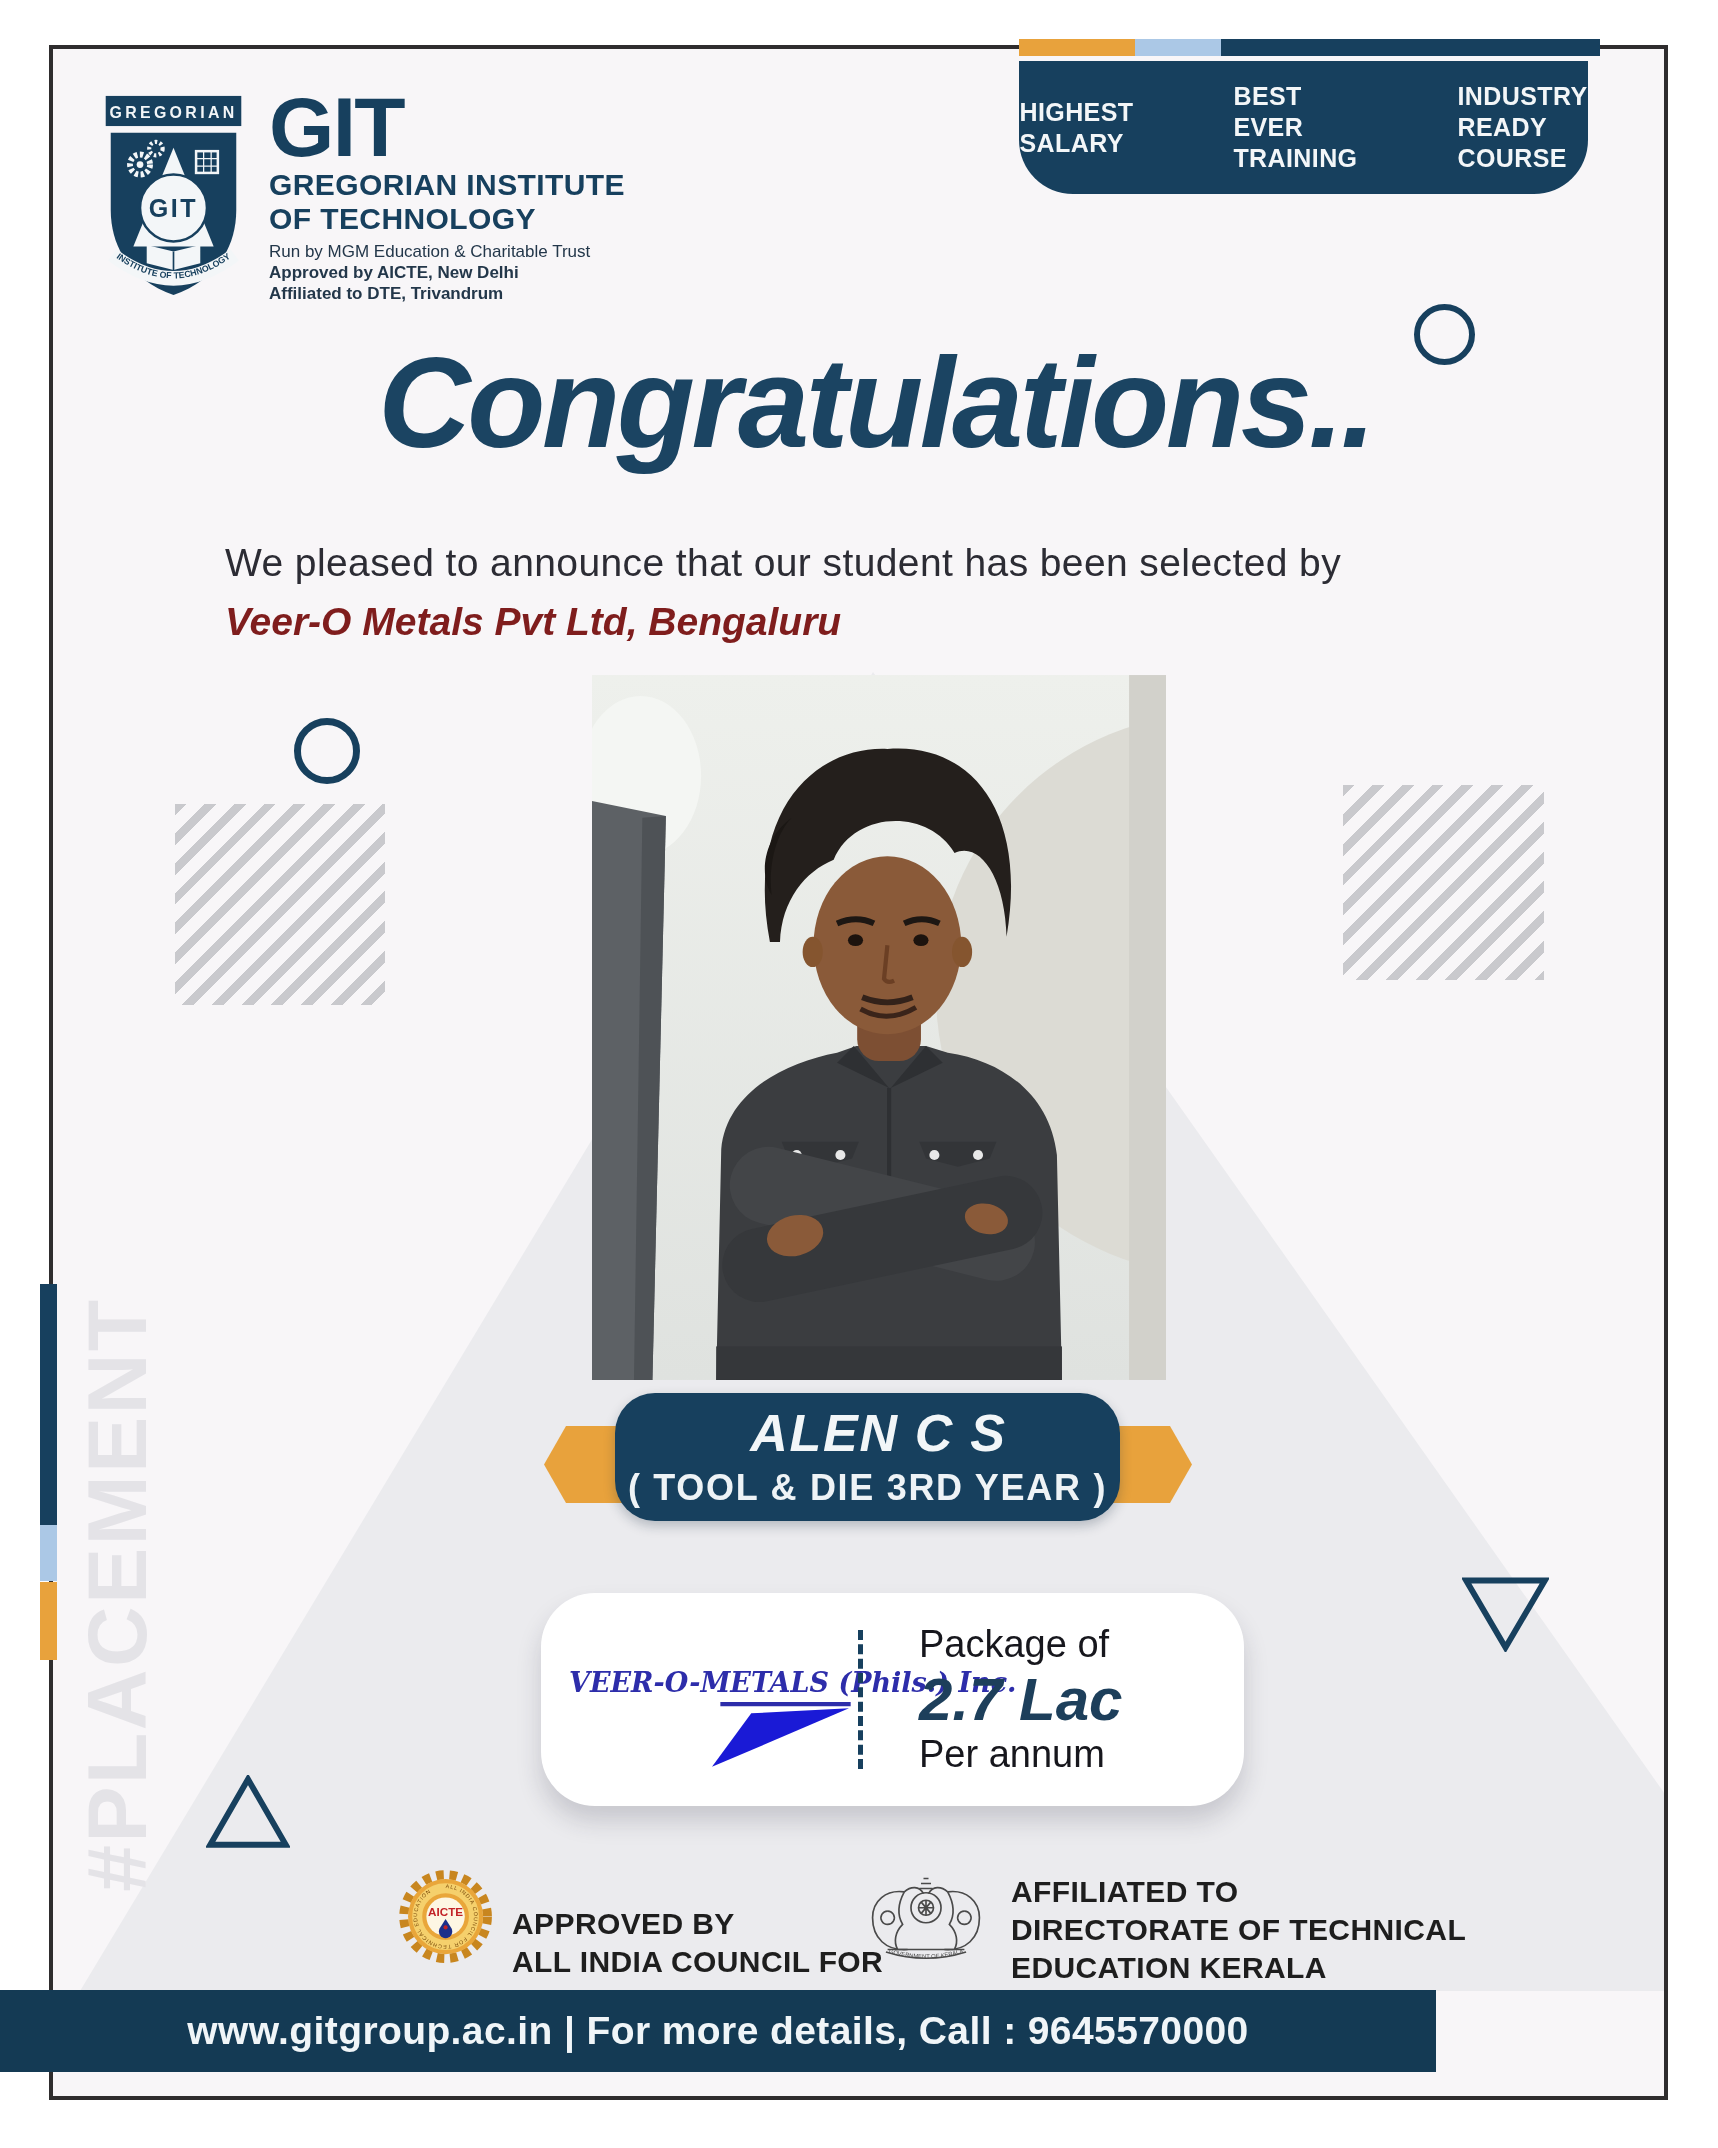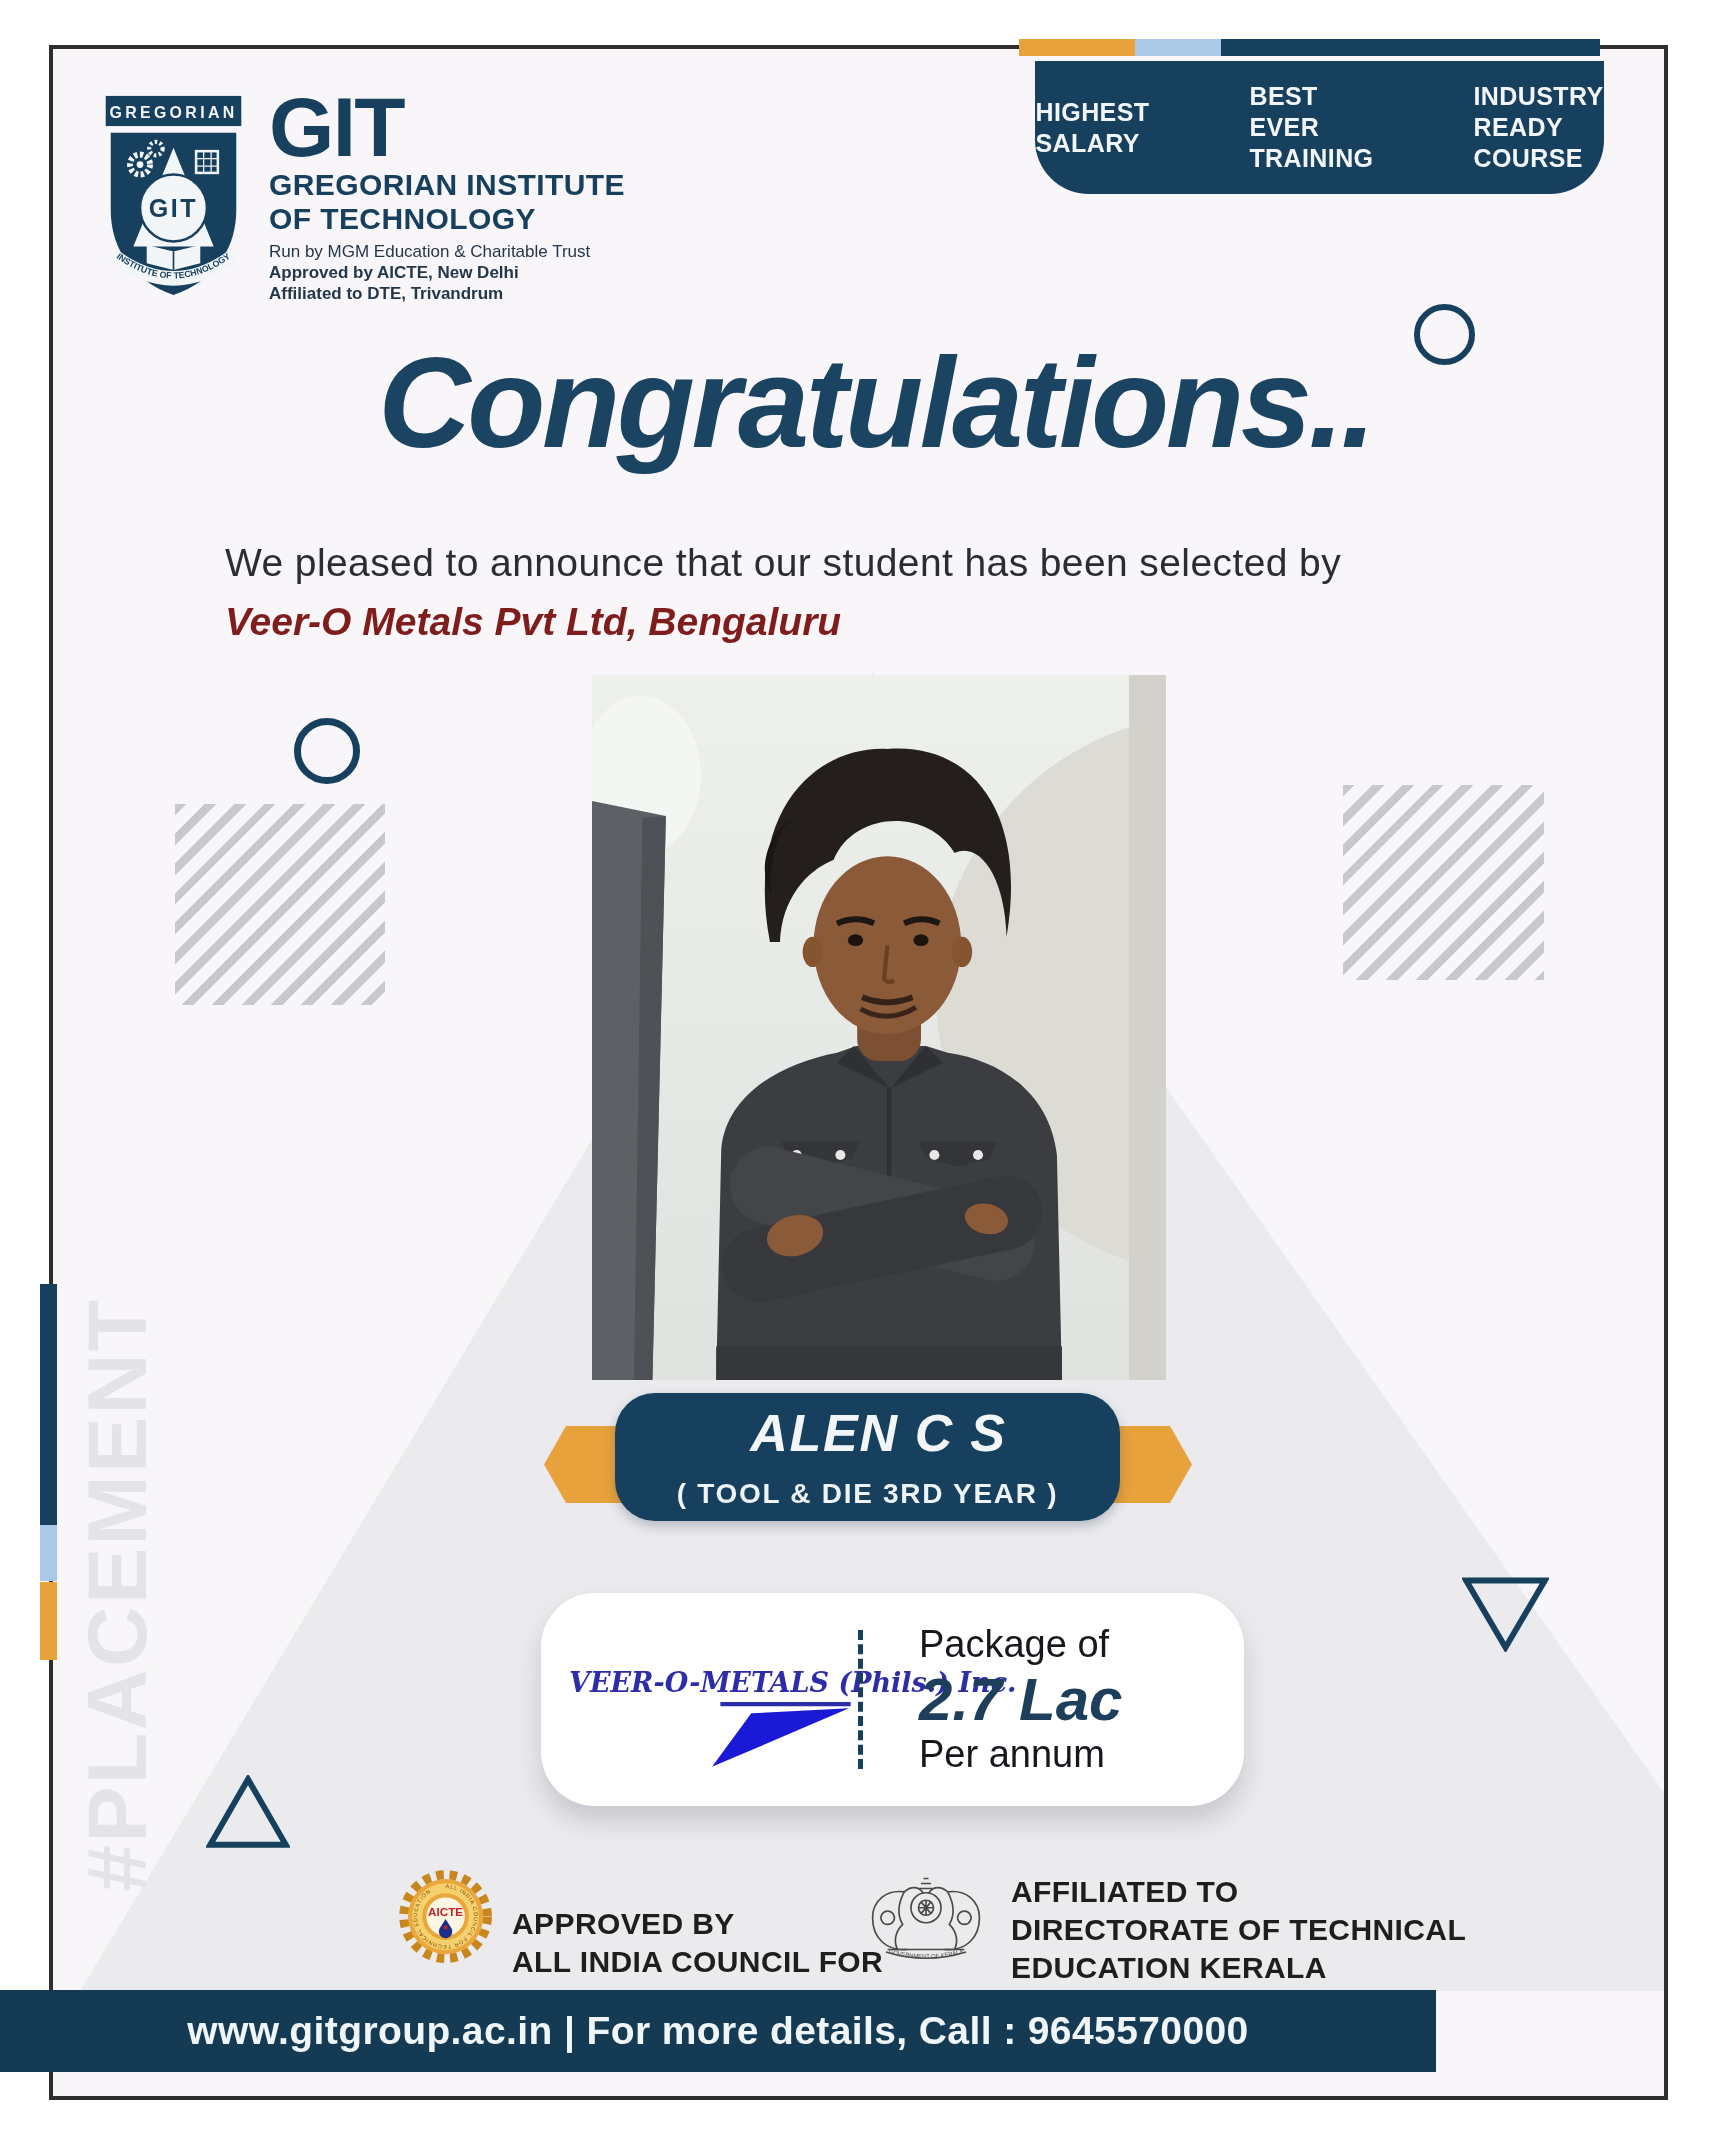--- a/index.html
+++ b/index.html
@@ -26,39 +26,39 @@
   .crest{position:absolute;left:94px;top:84px;width:159px;height:218px;z-index:3;}
   .h-text{position:absolute;left:269px;top:87px;z-index:3;color:#17405e;}
   .h-abbr{font-size:84px;font-weight:800;letter-spacing:-1.7px;line-height:81px;color:#17405e;}
   .h-name{font-size:30px;font-weight:800;letter-spacing:0.4px;line-height:34px;color:#17405e;}
   .h-sub{font-size:17px;font-weight:700;line-height:21px;color:#23374a;}
   .h-sub.light{font-weight:400;}
   
   .strip{position:absolute;top:39px;height:17px;z-index:4;}
   .hl-box{position:absolute;left:1019px;top:61px;width:569px;height:133px;background:#17405e;
           border-radius:0 0 54px 54px;display:flex;align-items:center;justify-content:center;
-          gap:50px;z-index:4;padding:0 16px;box-sizing:border-box;margin-left:16px;}
+          gap:50px;z-index:4;padding:0 16px;box-sizing:border-box;}
   .hl-item{color:#f3f6f8;font-size:25px;font-weight:600;letter-spacing:0.4px;line-height:31px;}
   .hl-div{width:5.9px;height:88px;background:#e8a23c;border-radius:3.4px;}
   
   .title{position:absolute;left:53px;top:329px;width:1611px;text-align:center;z-index:3;
          font-size:128px;font-weight:800;font-style:italic;letter-spacing:-3.4px;color:#1b4462;
          padding-left:34px;box-sizing:border-box;}
   .announce{position:absolute;left:225px;top:541px;z-index:3;}
   .announce .l1{font-size:39px;color:#2c2c34;letter-spacing:0.4px;}
   .announce .l2{font-size:39px;font-style:italic;font-weight:700;color:#7f1d1d;margin-top:15px;}
   
   .photo{position:absolute;left:592px;top:675px;width:574px;height:705px;z-index:3;}
   
   .ribbon{position:absolute;left:544px;top:1426px;width:648px;height:77px;background:#e8a23c;z-index:3;
           clip-path:polygon(22px 0,calc(100% - 22px) 0,100% 50%,calc(100% - 22px) 100%,22px 100%,0 50%);}
   .name-box{position:absolute;left:615px;top:1393px;width:505px;height:128px;background:#17405e;
             border-radius:40px;z-index:4;text-align:center;box-shadow:0 5px 11.7px rgba(20,40,60,.25);}
   .name-box .nm{font-size:52px;font-style:italic;font-weight:700;color:#f2f6f8;margin-top:10px;letter-spacing:1.7px;margin-left:22px;}
-  .name-box .crs{font-size:28px;font-weight:600;color:#eef3f6;letter-spacing:1.7px;margin-top:15px;}
+  .name-box .crs{font-size:36px;font-weight:600;color:#eef3f6;letter-spacing:1.7px;margin-top:4px;}
   
   .card{position:absolute;left:541px;top:1593px;width:703px;height:213px;background:#ffffff;
         border-radius:54px;z-index:4;box-shadow:0 15px 25px rgba(40,40,60,.18);}
   .vlogo{position:absolute;left:28px;top:74px;font-family:"DejaVu Serif",serif;font-weight:700;
          font-style:italic;font-size:27px;color:#2d2daa;white-space:nowrap;}
   .varrow{position:absolute;left:164px;top:107px;}
   .dash{position:absolute;left:317px;top:37px;height:139px;border-left:5px dashed #17405e;}
   .pkg{position:absolute;left:378px;top:30px;}
   .pkg .p1{font-size:38px;color:#17171d;font-weight:500;}
   .pkg .p2{font-size:60px;font-weight:800;font-style:italic;color:#1d3f5b;line-height:67px;}

